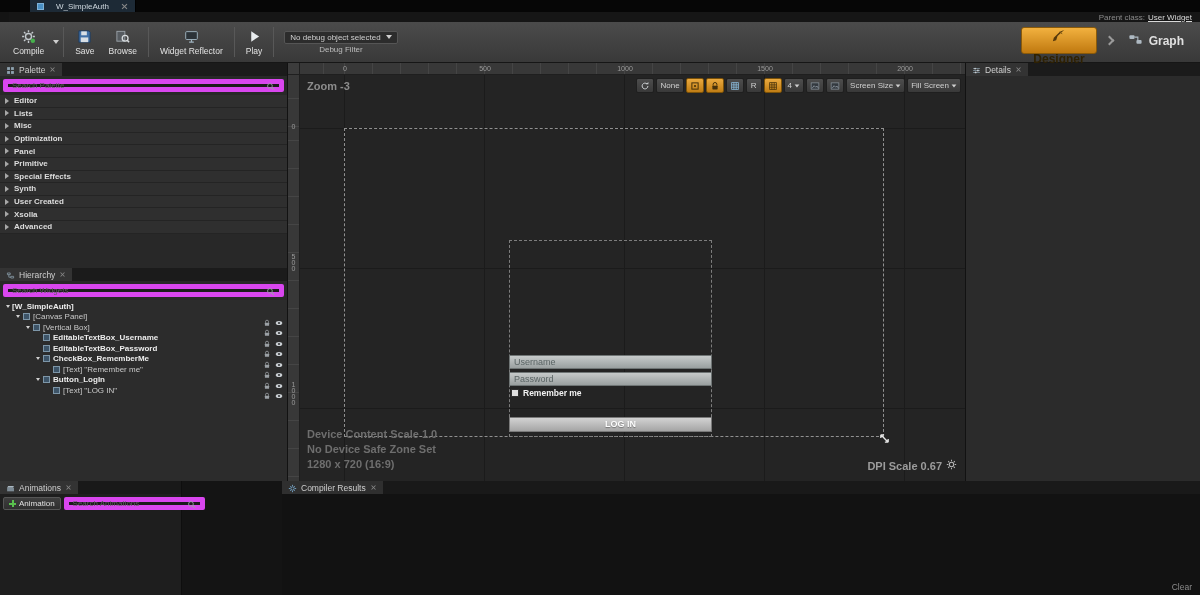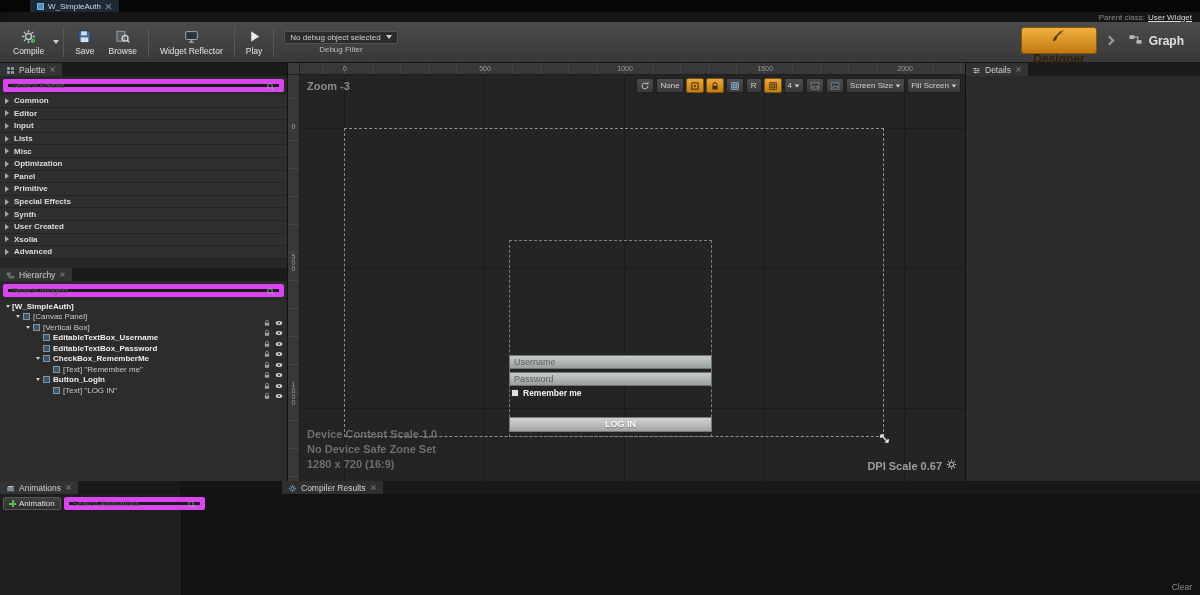--- a/index.html
+++ b/index.html
@@ -3,21 +3,21 @@
 <meta charset="utf-8">
 <style>
   * { margin:0; padding:0; box-sizing:border-box; }
   html,body { width:1200px; height:595px; background:#141414; overflow:hidden;
     font-family:"Liberation Sans","DejaVu Sans",sans-serif; }
   .app { position:absolute; inset:0; width:1200px; height:595px; }
 
   
   .titlebar { position:absolute; left:0; top:0; right:0; height:12px; background:#060606; }
   .doctab { position:absolute; left:30px; top:0; height:12px; padding:0 7px; background:#1d2a36;
-    display:flex; align-items:center; gap:4px; border-right:1px solid #000; }
+    display:flex; align-items:center; gap:12px; border-right:1px solid #000; }
   .doctab-icon { width:7px; height:7px; background:#4a90c4; border:1px solid #7fb2d8; }
   .doctab-label { font-size:8px; color:#cdd6dd; white-space:nowrap; }
   .menustrip { position:absolute; left:0; top:12px; right:0; height:10px; background:#161616;margin-left:9px; }
   .parentclass { position:absolute; right:8px; top:0; height:10px; display:flex; gap:3px; align-items:center; font-size:8px; }
   .pc-label { color:#8a8a8a; } .pc-value { color:#d8d8d8; text-decoration:underline; }
 
   .xicon { position:relative; width:7px; height:7px; display:inline-block; flex:none; }
   .xicon::before,.xicon::after { content:""; position:absolute; left:3px; top:0; width:1px; height:7px; background:#8a8a8a; }
   .xicon::before{ transform:rotate(45deg);} .xicon::after{ transform:rotate(-45deg);}
 
@@ -273,29 +273,21 @@
       <div class="searchbox">
         <input placeholder="Search Palette" style="">
         <span><svg viewBox="0 0 16 16">
               <circle cx="7" cy="7" r="4.2" fill="none" stroke="#9aa0a5" stroke-width="1.6"></circle>
               <path d="M10.2 10.2l4 4" stroke="#9aa0a5" stroke-width="1.9"></path>
             </svg></span>
       </div>
       <div id="palette-list">
           <div class="pal-row">
             <span class="caret-right"></span>
-            <span class="lbl">Common</span>
-          </div>
-          <div class="pal-row">
-            <span class="caret-right"></span>
             <span class="lbl">Editor</span>
-          </div>
-          <div class="pal-row">
-            <span class="caret-right"></span>
-            <span class="lbl">Input</span>
           </div>
           <div class="pal-row">
             <span class="caret-right"></span>
             <span class="lbl">Lists</span>
           </div>
           <div class="pal-row">
             <span class="caret-right"></span>
             <span class="lbl">Misc</span>
           </div>
           <div class="pal-row">

